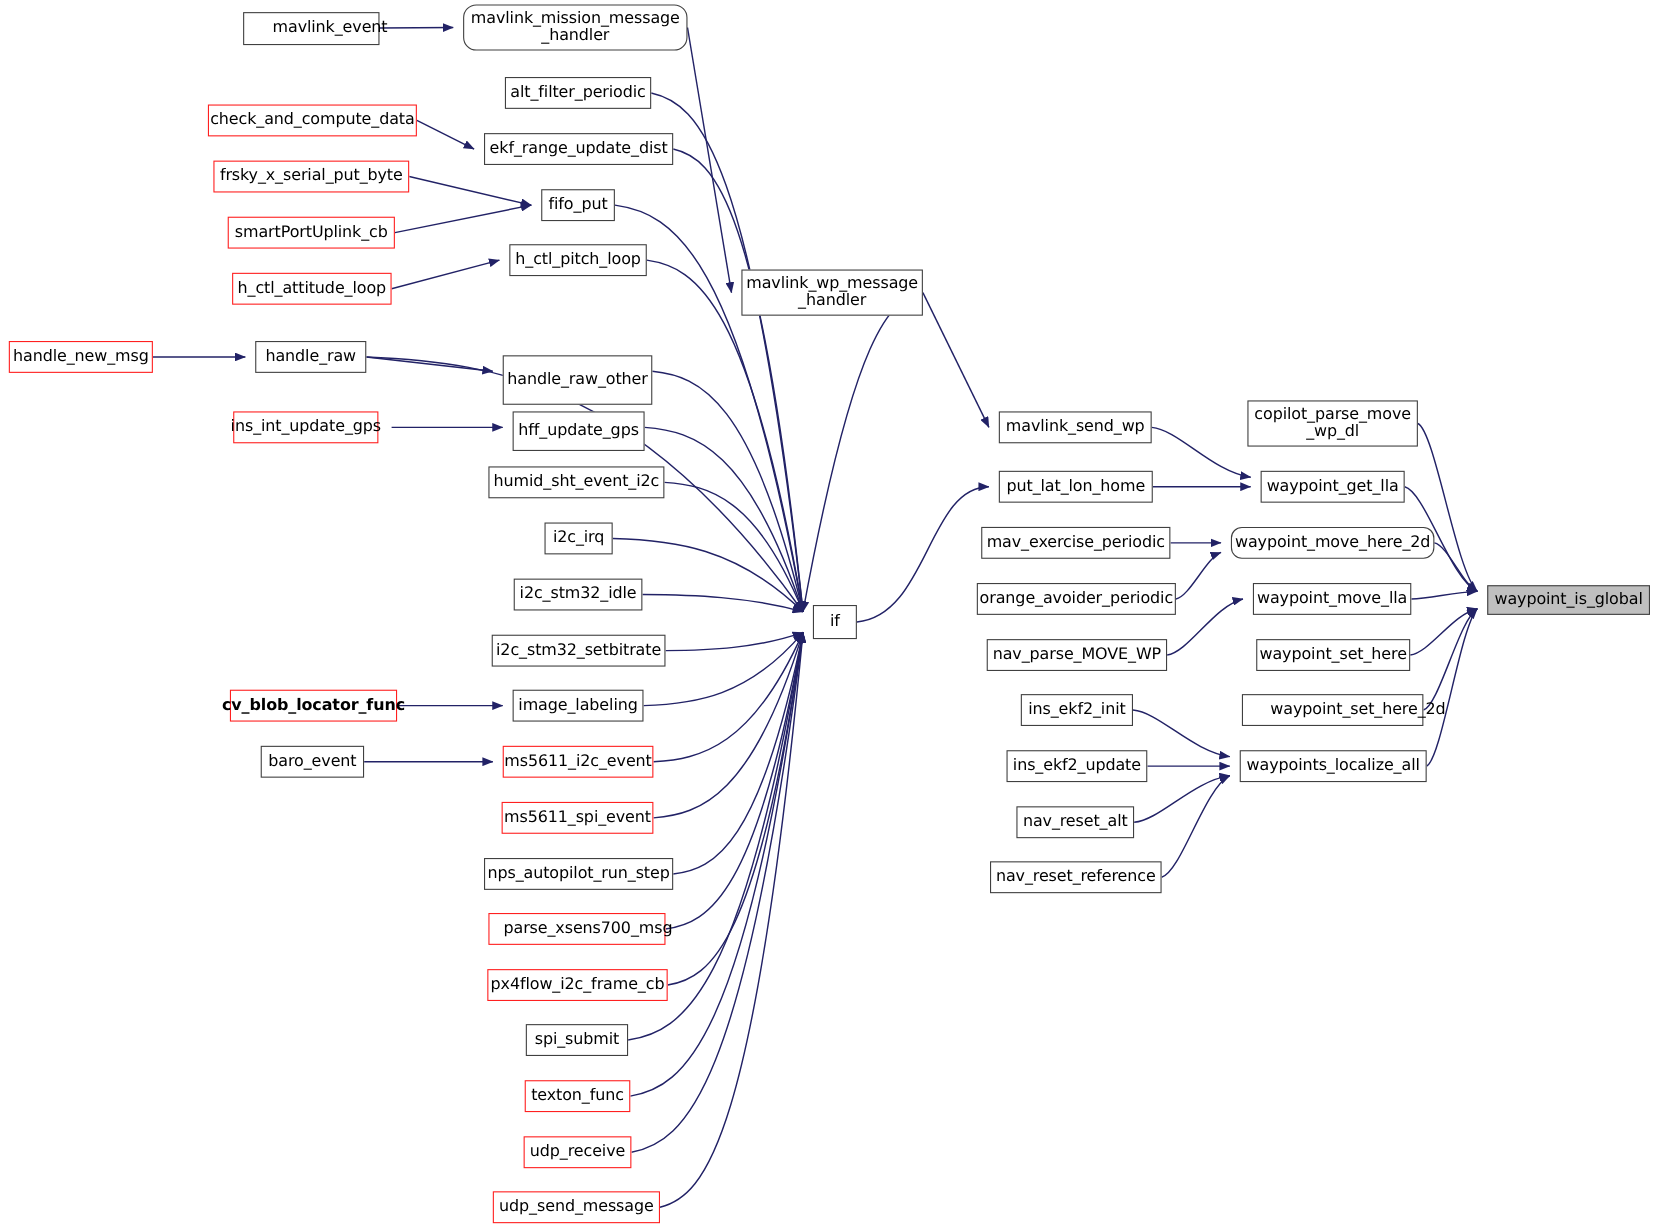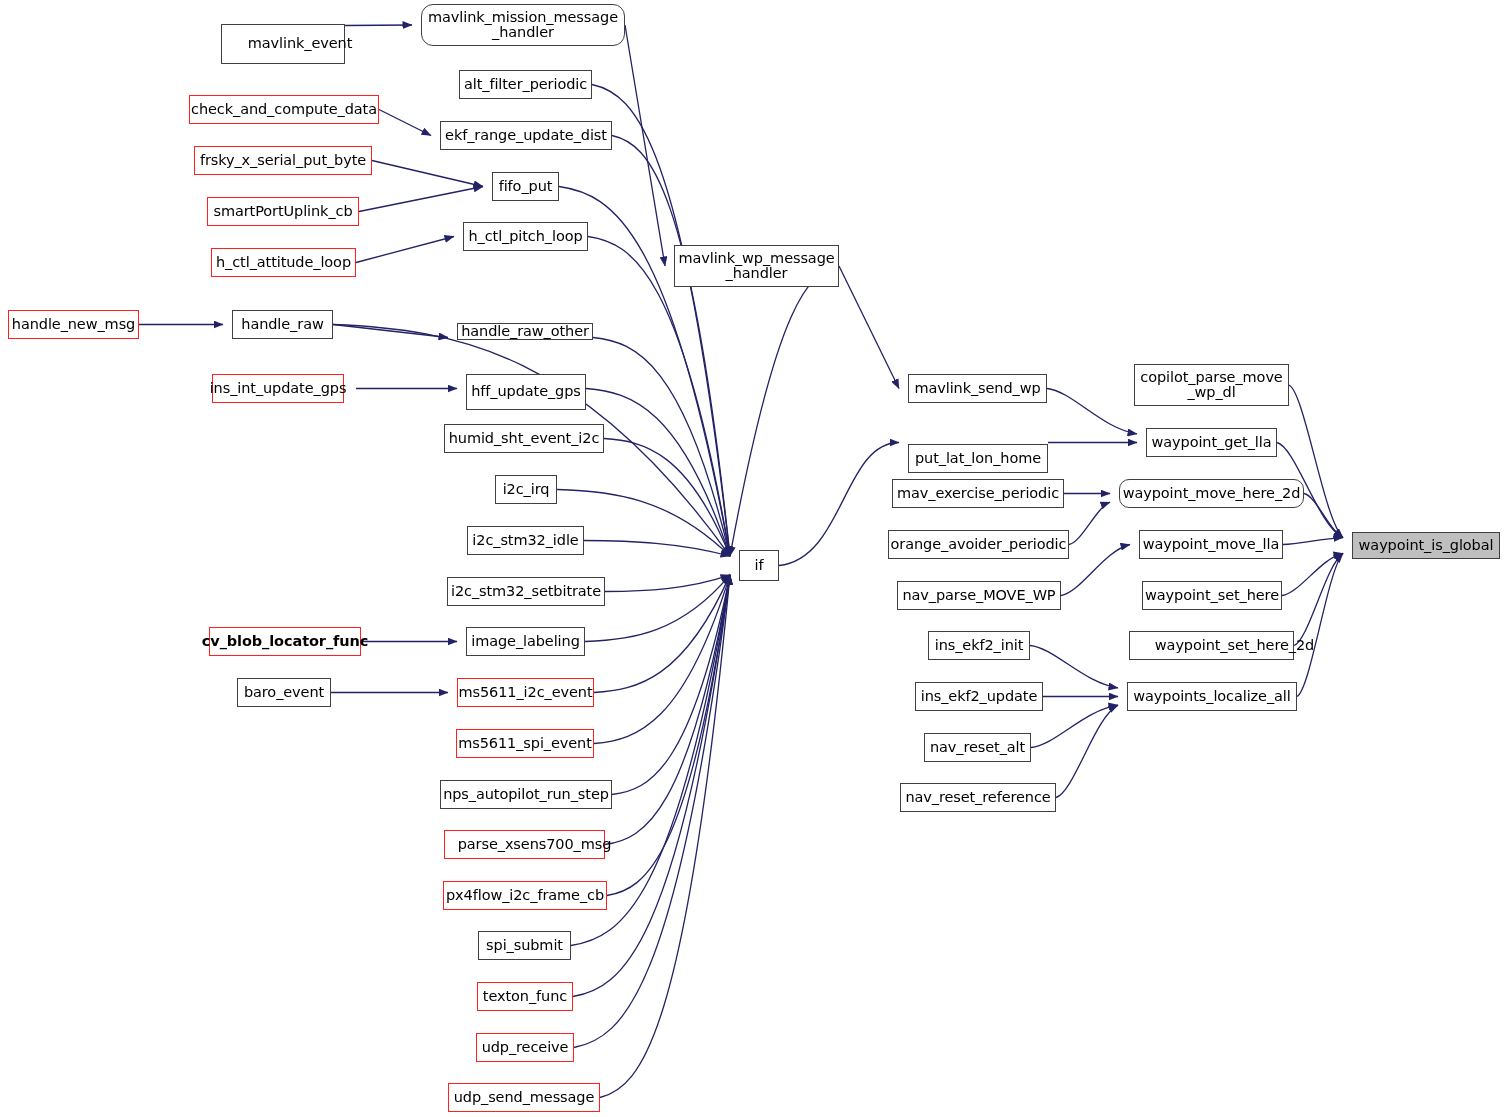--- a/index.html
+++ b/index.html
@@ -71,42 +71,42 @@
         <path d="M1289,385 C1304.75,392.63125 1323.65,519.31 1343,537.625" fill="none" stroke="#222266" stroke-width="1.3" marker-end="url(#ah)"></path>
         <path d="M1277,442.5 C1295.75,447.25625 1318.25,526.21 1343,537.625" fill="none" stroke="#222266" stroke-width="1.3" marker-end="url(#ah)"></path>
         <path d="M1304,493.5 C1316,495.70625 1330.4,532.33 1343,537.625" fill="none" stroke="#222266" stroke-width="1.3" marker-end="url(#ah)"></path>
         <path d="M1283,544.5 C1300.25,544.15625 1320.95,538.45 1343,537.625" fill="none" stroke="#222266" stroke-width="1.3" marker-end="url(#ah)"></path>
         <path d="M1282,595.5 C1299.5,593.39375 1320.5,558.43 1343,553.375" fill="none" stroke="#222266" stroke-width="1.3" marker-end="url(#ah)"></path>
         <path d="M1294,645.5 C1308.5,640.89375 1325.9,564.43 1343,553.375" fill="none" stroke="#222266" stroke-width="1.3" marker-end="url(#ah)"></path>
         <path d="M1297,696.5 C1310.75,689.34375 1327.25,570.55 1343,553.375" fill="none" stroke="#222266" stroke-width="1.3" marker-end="url(#ah)"></path>
       </g>
   </svg>
   <div id="node-layer">
-      <div class="node" style="left: 221px; top: 24px; width: 124px; height: 40px; padding-left: 34px;">mavlink_event</div>
+      <div class="node" style="left: 221px; top: 11px; width: 124px; height: 30px; padding-left: 34px;">mavlink_event</div>
       <div class="node" style="left: 421px; top: 4px; width: 204px; height: 42px; border-radius: 12px;">mavlink_mission_message
 _handler</div>
       <div class="node" style="left: 459px; top: 70px; width: 133px; height: 29px;">alt_filter_periodic</div>
       <div class="node red" style="left: 189px; top: 95px; width: 190px; height: 29px;">check_and_compute_data</div>
       <div class="node" style="left: 440px; top: 121px; width: 172px; height: 29px;">ekf_range_update_dist</div>
       <div class="node red" style="left: 194px; top: 146px; width: 178px; height: 29px;">frsky_x_serial_put_byte</div>
       <div class="node" style="left: 492px; top: 172px; width: 67px; height: 29px;">fifo_put</div>
       <div class="node red" style="left: 207px; top: 197px; width: 152px; height: 29px;">smartPortUplink_cb</div>
       <div class="node" style="left: 463px; top: 222px; width: 125px; height: 29px;">h_ctl_pitch_loop</div>
       <div class="node red" style="left: 211px; top: 248px; width: 145px; height: 29px;">h_ctl_attitude_loop</div>
       <div class="node" style="left: 674px; top: 245px; width: 165px; height: 42px;">mavlink_wp_message
 _handler</div>
       <div class="node red" style="left: 8px; top: 310px; width: 131px; height: 29px;">handle_new_msg</div>
       <div class="node" style="left: 232px; top: 310px; width: 101px; height: 29px;">handle_raw</div>
-      <div class="node" style="left: 457px; top: 323px; width: 136px; height: 17px;">handle_raw_other</div>
+      <div class="node" style="left: 457px; top: 323px; width: 136px; height: 45px;">handle_raw_other</div>
       <div class="node" style="left: 908px; top: 374px; width: 139px; height: 29px;">mavlink_send_wp</div>
       <div class="node" style="left: 1134px; top: 364px; width: 155px; height: 42px;">copilot_parse_move
 _wp_dl</div>
       <div class="node red" style="left: 212px; top: 374px; width: 132px; height: 29px;">ins_int_update_gps</div>
       <div class="node" style="left: 466px; top: 374px; width: 120px; height: 36px;">hff_update_gps</div>
-      <div class="node" style="left: 908px; top: 428px; width: 140px; height: 29px; margin-top: 16px;">put_lat_lon_home</div>
+      <div class="node" style="left: 908px; top: 428px; width: 140px; height: 29px;">put_lat_lon_home</div>
       <div class="node" style="left: 1146px; top: 428px; width: 131px; height: 29px;">waypoint_get_lla</div>
       <div class="node" style="left: 444px; top: 424px; width: 160px; height: 29px;">humid_sht_event_i2c</div>
       <div class="node" style="left: 892px; top: 479px; width: 172px; height: 29px;">mav_exercise_periodic</div>
       <div class="node" style="left: 1119px; top: 479px; width: 185px; height: 29px; border-radius: 10px;">waypoint_move_here_2d</div>
       <div class="node" style="left: 495px; top: 475px; width: 62px; height: 29px;">i2c_irq</div>
       <div class="node cur" style="left: 1352px; top: 532px; width: 148px; height: 27px;">waypoint_is_global</div>
       <div class="node" style="left: 888px; top: 530px; width: 181px; height: 29px;">orange_avoider_periodic</div>
       <div class="node" style="left: 1139px; top: 530px; width: 144px; height: 29px;">waypoint_move_lla</div>
       <div class="node" style="left: 467px; top: 526px; width: 117px; height: 29px;">i2c_stm32_idle</div>
       <div class="node" style="left: 739px; top: 550px; width: 40px; height: 31px;">if</div>

